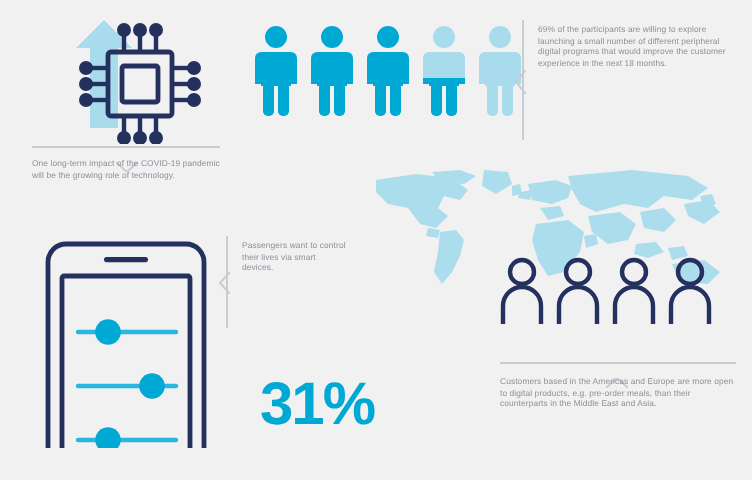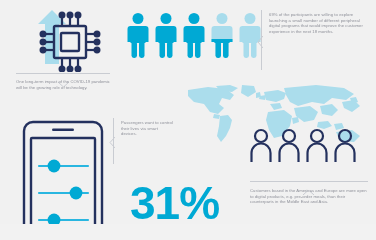--- a/index.html
+++ b/index.html
@@ -39,21 +39,21 @@
   #q3 .brace2{position:absolute;left:109px;top:24px;width:6px;height:11px;}
   #q3 .cap{position:absolute;left:121px;top:10px;width:52px;}
 
   
   #map{position:absolute;left:186px;top:84px;width:190px;height:58px;opacity:.95;}
   .figures{position:absolute;left:250px;top:128px;display:flex;gap:6px;}
   #q4 .cap{position:absolute;left:250px;top:188px;width:120px;}
   .pct{
     position:absolute;left:130px;top:186px;
     color:#00a9d4;
-    font-size:46px;font-weight:bold;
+    font-size:30px;font-weight:bold;
     letter-spacing:-1px;
     line-height:34px;
     font-family:"Liberation Sans", sans-serif;
   }
   .hdiv{position:absolute;left:250px;top:181px;width:118px;height:1px;background:#c9ccd2;}
   .hdiv-q1{position:absolute;left:16px;top:73px;width:94px;height:1px;background:#c9ccd2;}
   .notch{position:absolute;width:11px;height:5px;}
 </style>
 </head>
 <body>

